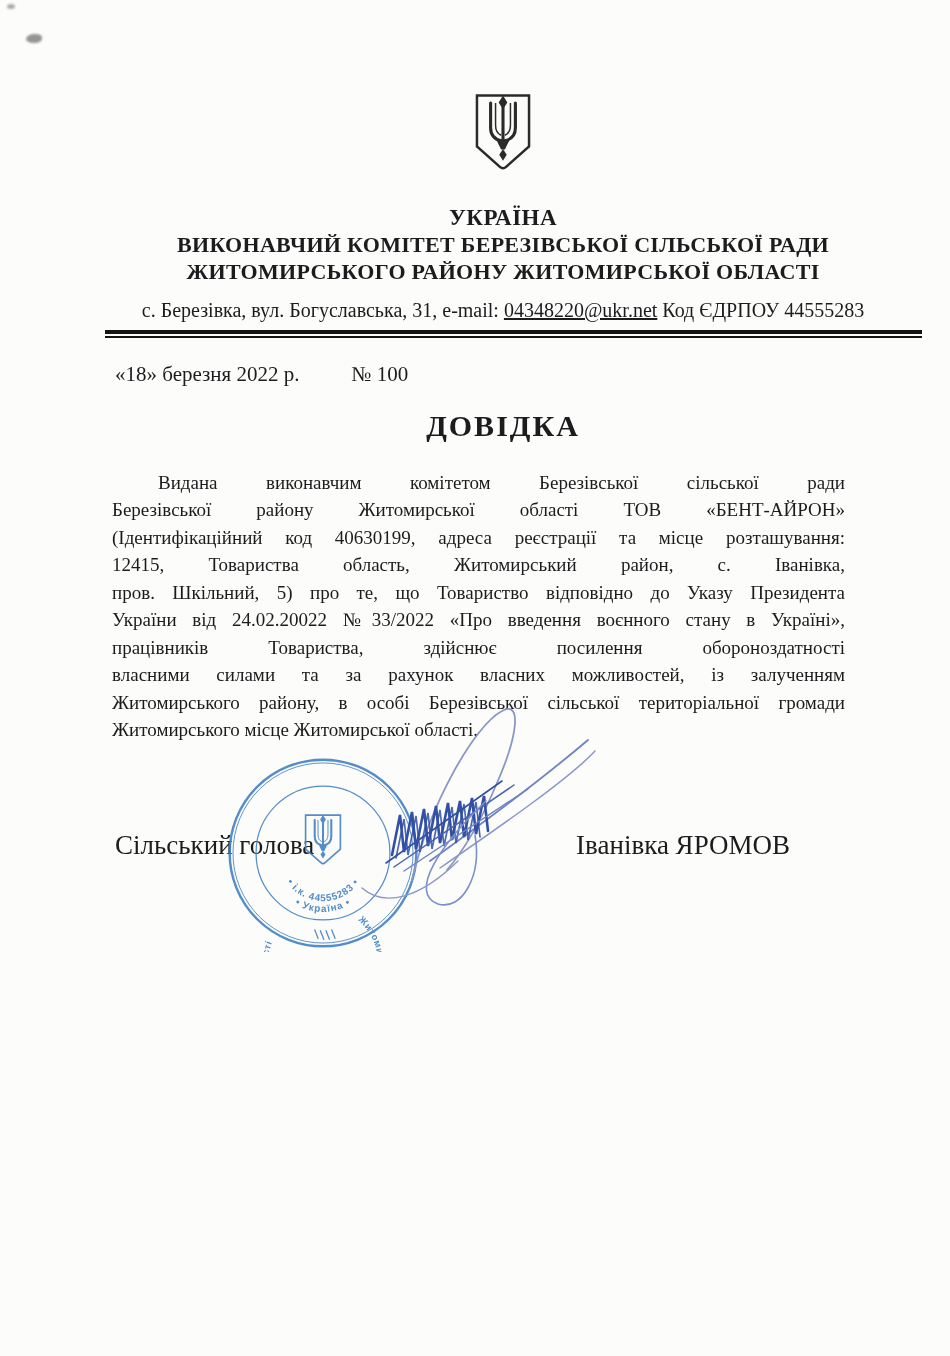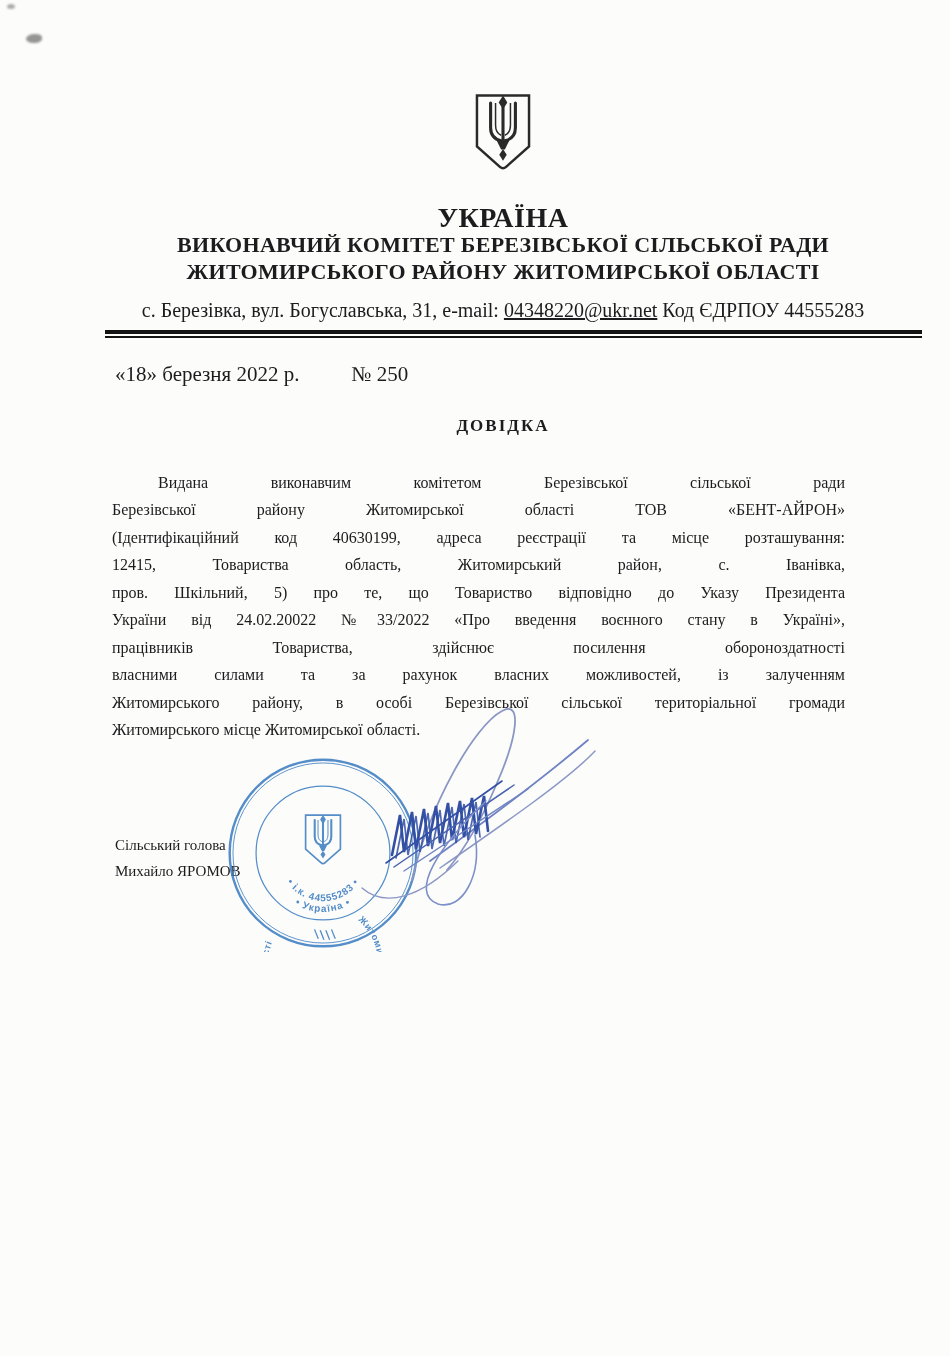--- a/index.html
+++ b/index.html
@@ -12,42 +12,42 @@
   .speck{position:absolute;background:#6a6a6a;border-radius:50%;filter:blur(1px);}
   .speck.s1{left:7px;top:4px;width:8px;height:5px;opacity:.55;}
   .speck.s2{left:26px;top:34px;width:16px;height:9px;opacity:.7;border-radius:60% 40% 50% 50%;}
 
   
   .emblem-wrap{padding-top:92px;width:790px;margin-left:108px;text-align:center;height:86px;box-sizing:content-box;}
   .emblem-wrap svg{color:#2a2a2a;}
 
   
   .center-col{width:790px;margin-left:108px;text-align:center;}
-  .country{margin-top:26px;font-size:28px;font-weight:bold;line-height:27px;letter-spacing:.5px;}
+  .country{margin-top:26px;font-size:23px;font-weight:bold;line-height:27px;letter-spacing:.5px;}
   .org{font-size:22px;font-weight:bold;line-height:27px;letter-spacing:.3px;}
   .addr{margin-top:12px;font-size:20px;line-height:26px;}
   .addr .email{text-decoration:underline;}
 
   .rules{margin:7px 0 0 105px;width:817px;}
   .rule-a{height:3.5px;background:#141414;}
   .rule-b{height:1.6px;background:#141414;margin-top:2.5px;}
 
   .date-row{margin:23px 0 0 115px;font-size:21px;line-height:26px;}
   .date-row .num{margin-left:52px;}
 
   .doc-title{width:790px;margin-left:108px;margin-top:25px;text-align:center;
-    font-size:17px;font-weight:bold;letter-spacing:2px;line-height:28px;}
+    font-size:30px;font-weight:bold;letter-spacing:2px;line-height:28px;}
 
-  .body-text{margin:29px 0 0 112px;width:733px;font-size:16px;line-height:27.5px;}
+  .body-text{margin:29px 0 0 112px;width:733px;font-size:19px;line-height:27.5px;}
   .bline{text-align:justify;text-align-last:justify;}
   .bline.first{text-indent:46px;}
   .bline.last{text-align-last:left;}
 
   .sign-row{display:flex;justify-content:space-between;align-items:flex-start;
-    margin:88px 0 0 115px;width:675px;font-size:15px;line-height:26px;flex-direction:column;}
+    margin:88px 0 0 115px;width:675px;font-size:27px;line-height:26px;}
 
   .stamp{position:absolute;left:224px;top:754px;width:198px;height:198px;opacity:.88;color:#3d7ec2;}
   .autograph{position:absolute;left:290px;top:683px;}
 
   .defs-hidden{position:absolute;width:0;height:0;overflow:hidden;}
 </style>
 </head>
 <body>
 
 <svg class="defs-hidden" aria-hidden="true">
@@ -87,41 +87,41 @@
     <div class="org">ЖИТОМИРСЬКОГО РАЙОНУ ЖИТОМИРСЬКОЇ ОБЛАСТІ</div>
     <div class="addr"><span>с. Березівка, вул. Богуславська, 31, e-mail: </span><span class="email">04348220@ukr.net</span><span> Код ЄДРПОУ 44555283</span></div>
   </div>
 
   <div class="rules">
     <div class="rule-a"></div>
     <div class="rule-b"></div>
   </div>
 
   <div class="date-row">
-    <span>«18» березня 2022 р.</span><span class="num">№ 250</span>
+    <span>«18» березня 2022 р.</span><span class="num">№ 100</span>
   </div>
 
   <div class="doc-title">ДОВІДКА</div>
 
   <div class="body-text">
     <div class="bline first">Видана виконавчим комітетом Березівської сільської ради</div>
     <div class="bline">Березівської району Житомирської області ТОВ «БЕНТ-АЙРОН»</div>
     <div class="bline">(Ідентифікаційний код 40630199, адреса реєстрації та місце розташування:</div>
     <div class="bline">12415, Товариства область, Житомирський район, с. Іванівка,</div>
     <div class="bline">пров. Шкільний, 5) про те, що Товариство відповідно до Указу Президента</div>
     <div class="bline">України від 24.02.20022 №33/2022 «Про введення воєнного стану в Україні»,</div>
     <div class="bline">працівників Товариства, здійснює посилення обороноздатності</div>
     <div class="bline">власними силами та за рахунок власних можливостей, із залученням</div>
     <div class="bline">Житомирського району, в особі Березівської сільської територіальної громади</div>
     <div class="bline last">Житомирського місце Житомирської області.</div>
   </div>
 
   <div class="sign-row">
     <span>Сільський голова</span>
-    <span>Михайло ЯРОМОВ</span>
+    <span>Іванівка ЯРОМОВ</span>
   </div>
 
   <svg class="stamp" viewBox="0 0 210 210">
     <circle cx="105" cy="105" r="99" fill="none" stroke="currentColor" stroke-width="2.6"></circle>
     <circle cx="105" cy="105" r="95.5" fill="none" stroke="currentColor" stroke-width="1"></circle>
     <circle cx="105" cy="105" r="71" fill="none" stroke="currentColor" stroke-width="1.3"></circle>
     <defs>
       <path id="outerArc" d="M105,189 A84,84 0 1 1 104.9,189"></path>
       <path id="innerArc" d="M105,163 A58,58 0 1 1 104.9,163"></path>
       <path id="codeArc" d="M63,129 A46,46 0 0 0 147,129"></path>

